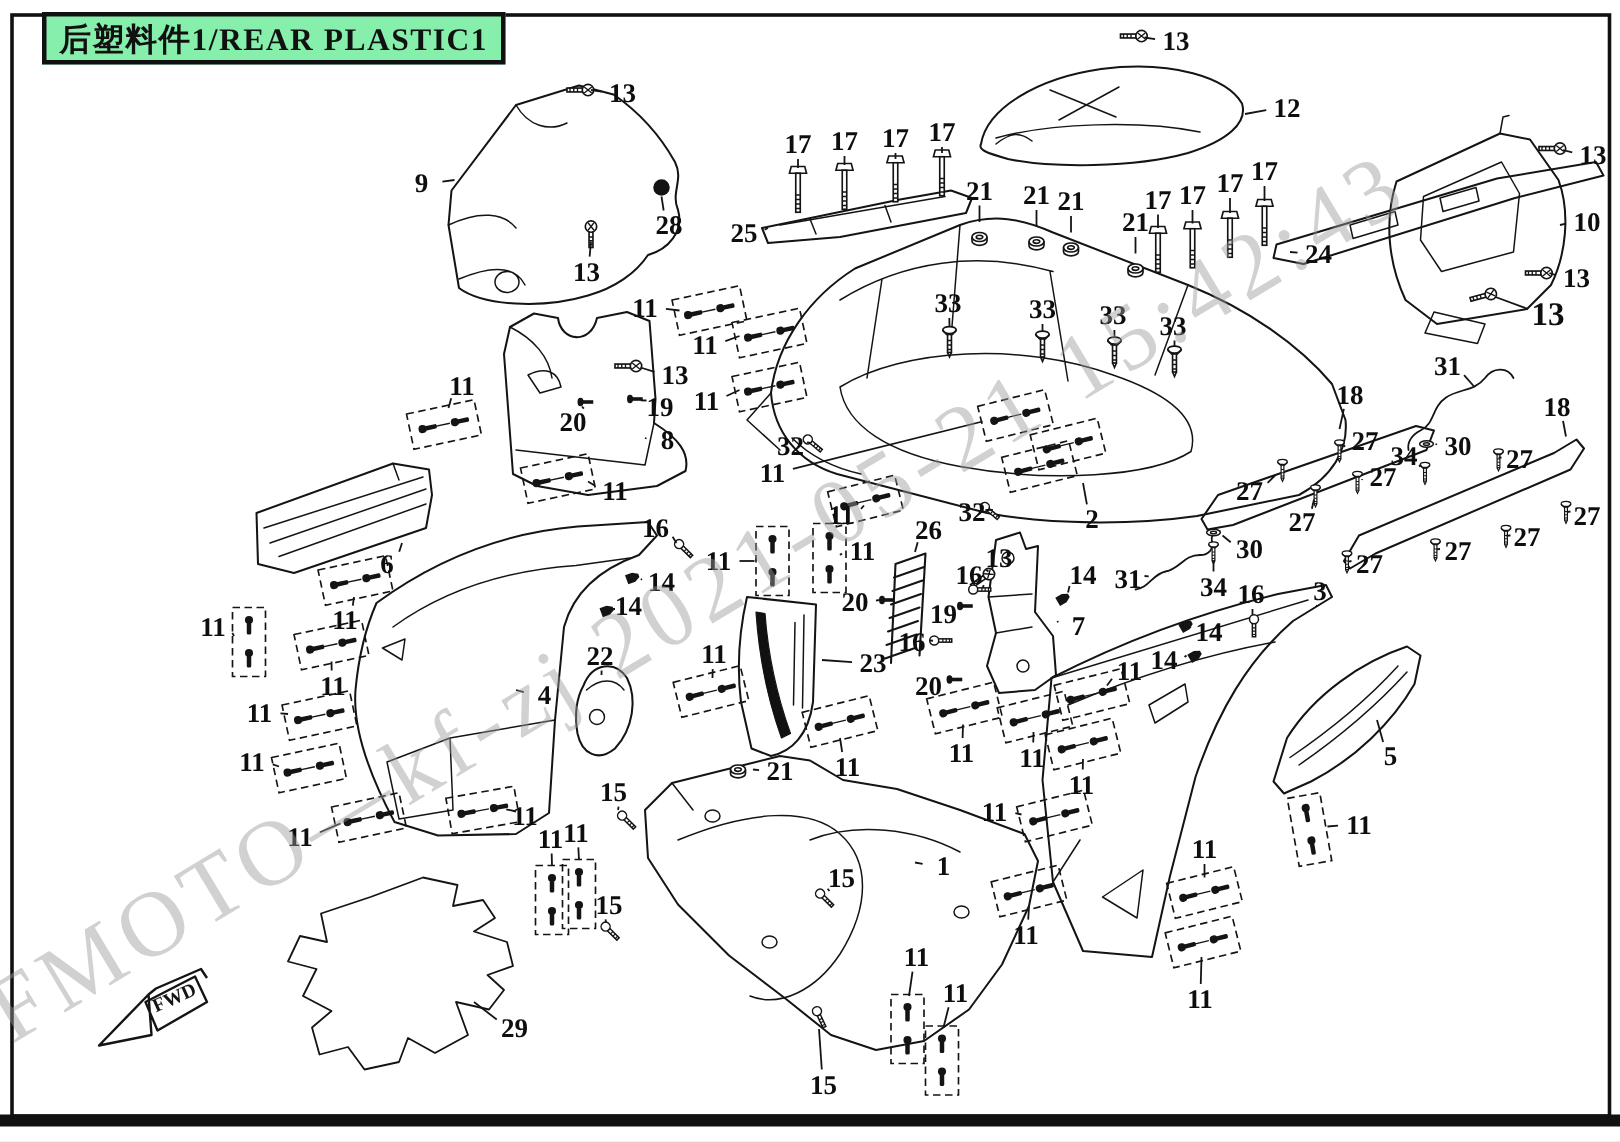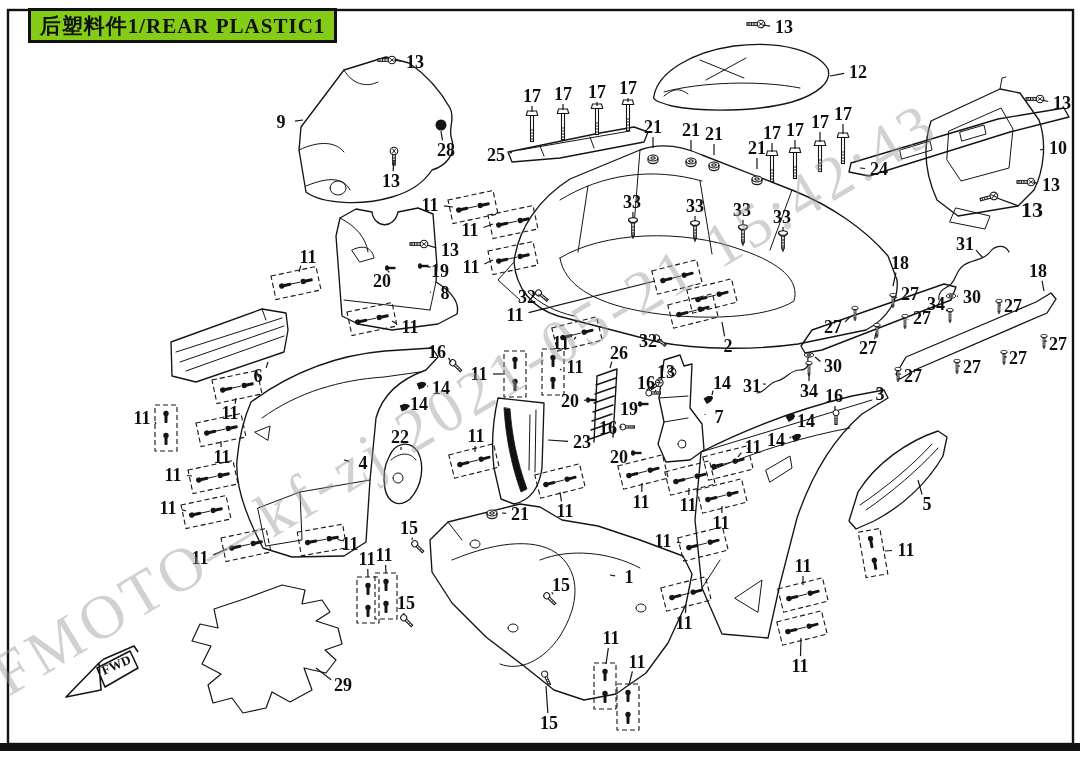--- a/index.html
+++ b/index.html
@@ -1,19 +1,19 @@
 <!DOCTYPE html>
 <html><head>
 <meta charset="utf-8">
 <style>
   html,body{margin:0;padding:0;background:#e8e8e8;}
   .page{position:relative;width:1080px;height:761px;background:#ffffff;overflow:hidden;
         font-family:"Liberation Serif",serif;}
   .titlebox{position:absolute;left:28px;top:8px;width:303px;height:29px;border:3px solid #111;
-            background:#84cc16;display:flex;align-items:center;justify-content:center;z-index:10;}
+            background:#86efac;display:flex;align-items:center;justify-content:center;z-index:10;}
   .titlebox span{font-size:21px;font-weight:bold;color:#111;letter-spacing:1px;white-space:nowrap;}
   svg#diagram{position:absolute;left:0;top:0;z-index:2;}
   .watermark{position:absolute;left:-42px;top:668px;z-index:6;pointer-events:none;
              transform:rotate(-31deg);transform-origin:0 50%;
              font-size:62px;letter-spacing:5px;color:#9a9a9a;opacity:.45;white-space:nowrap;
              font-family:"Liberation Serif",serif;}
   .lbl{font-family:"Liberation Serif",serif;font-weight:bold;fill:#0e0e0e;}
 </style>
 </head>
 <body>

